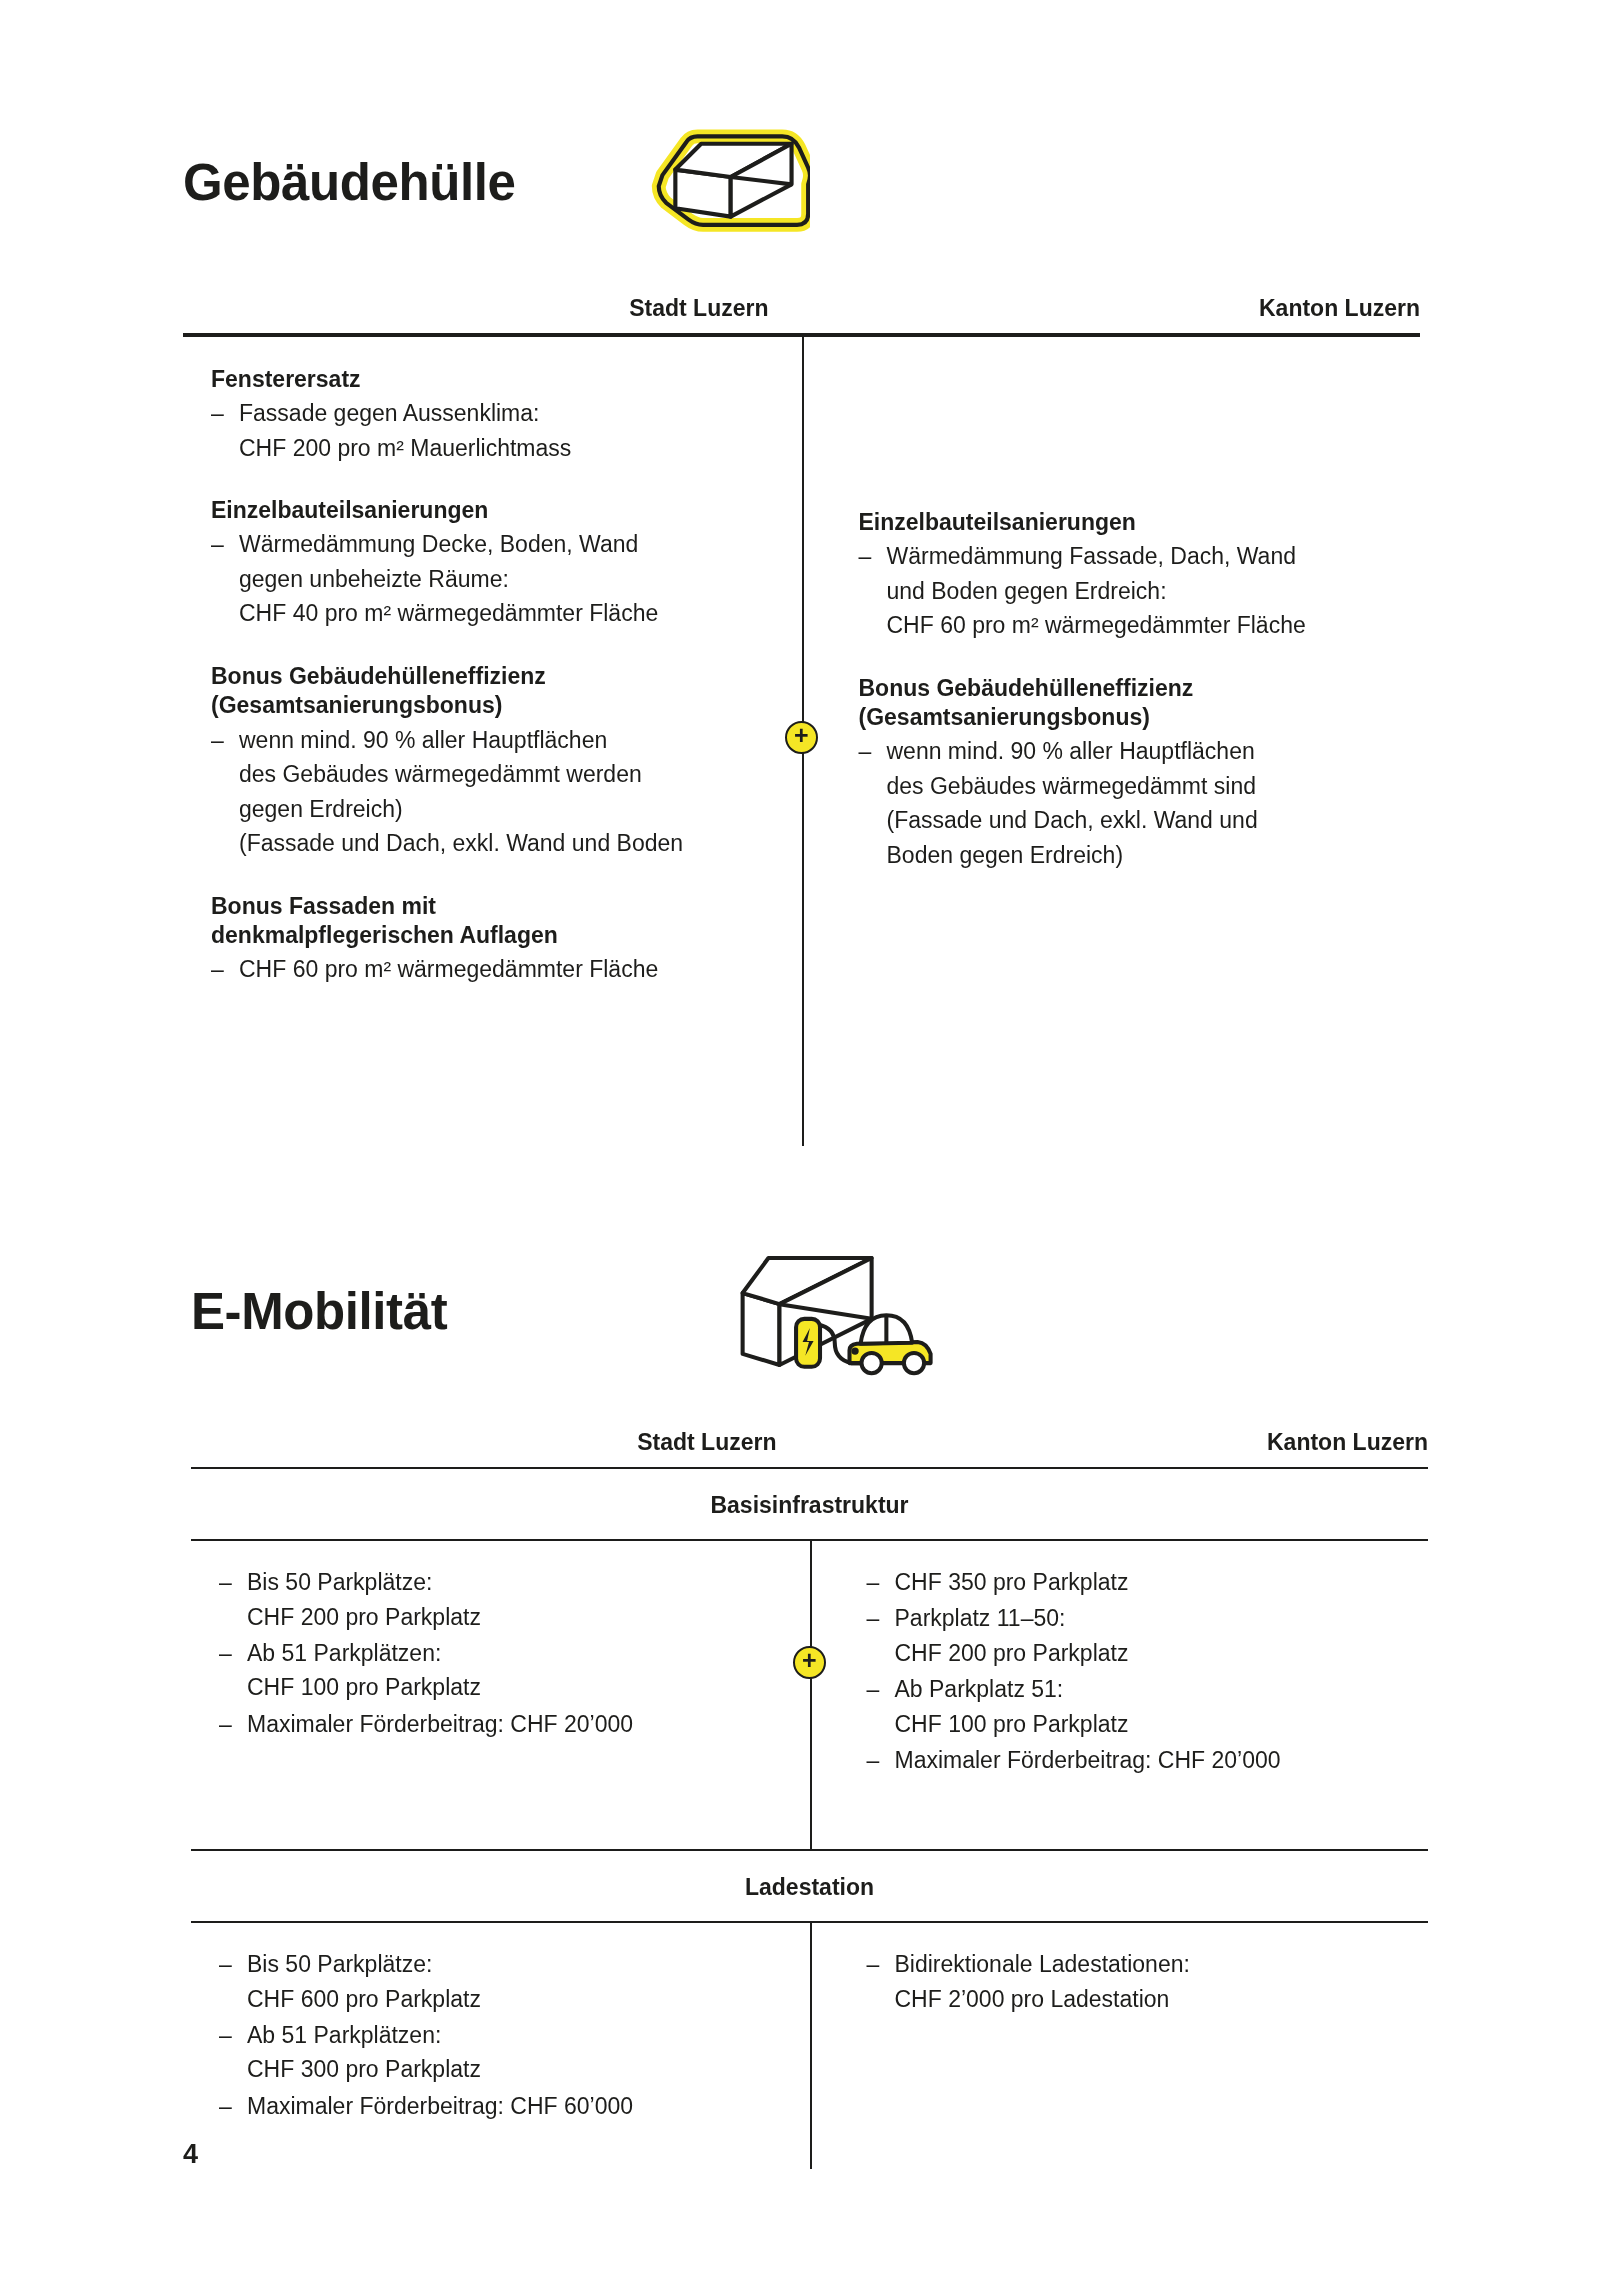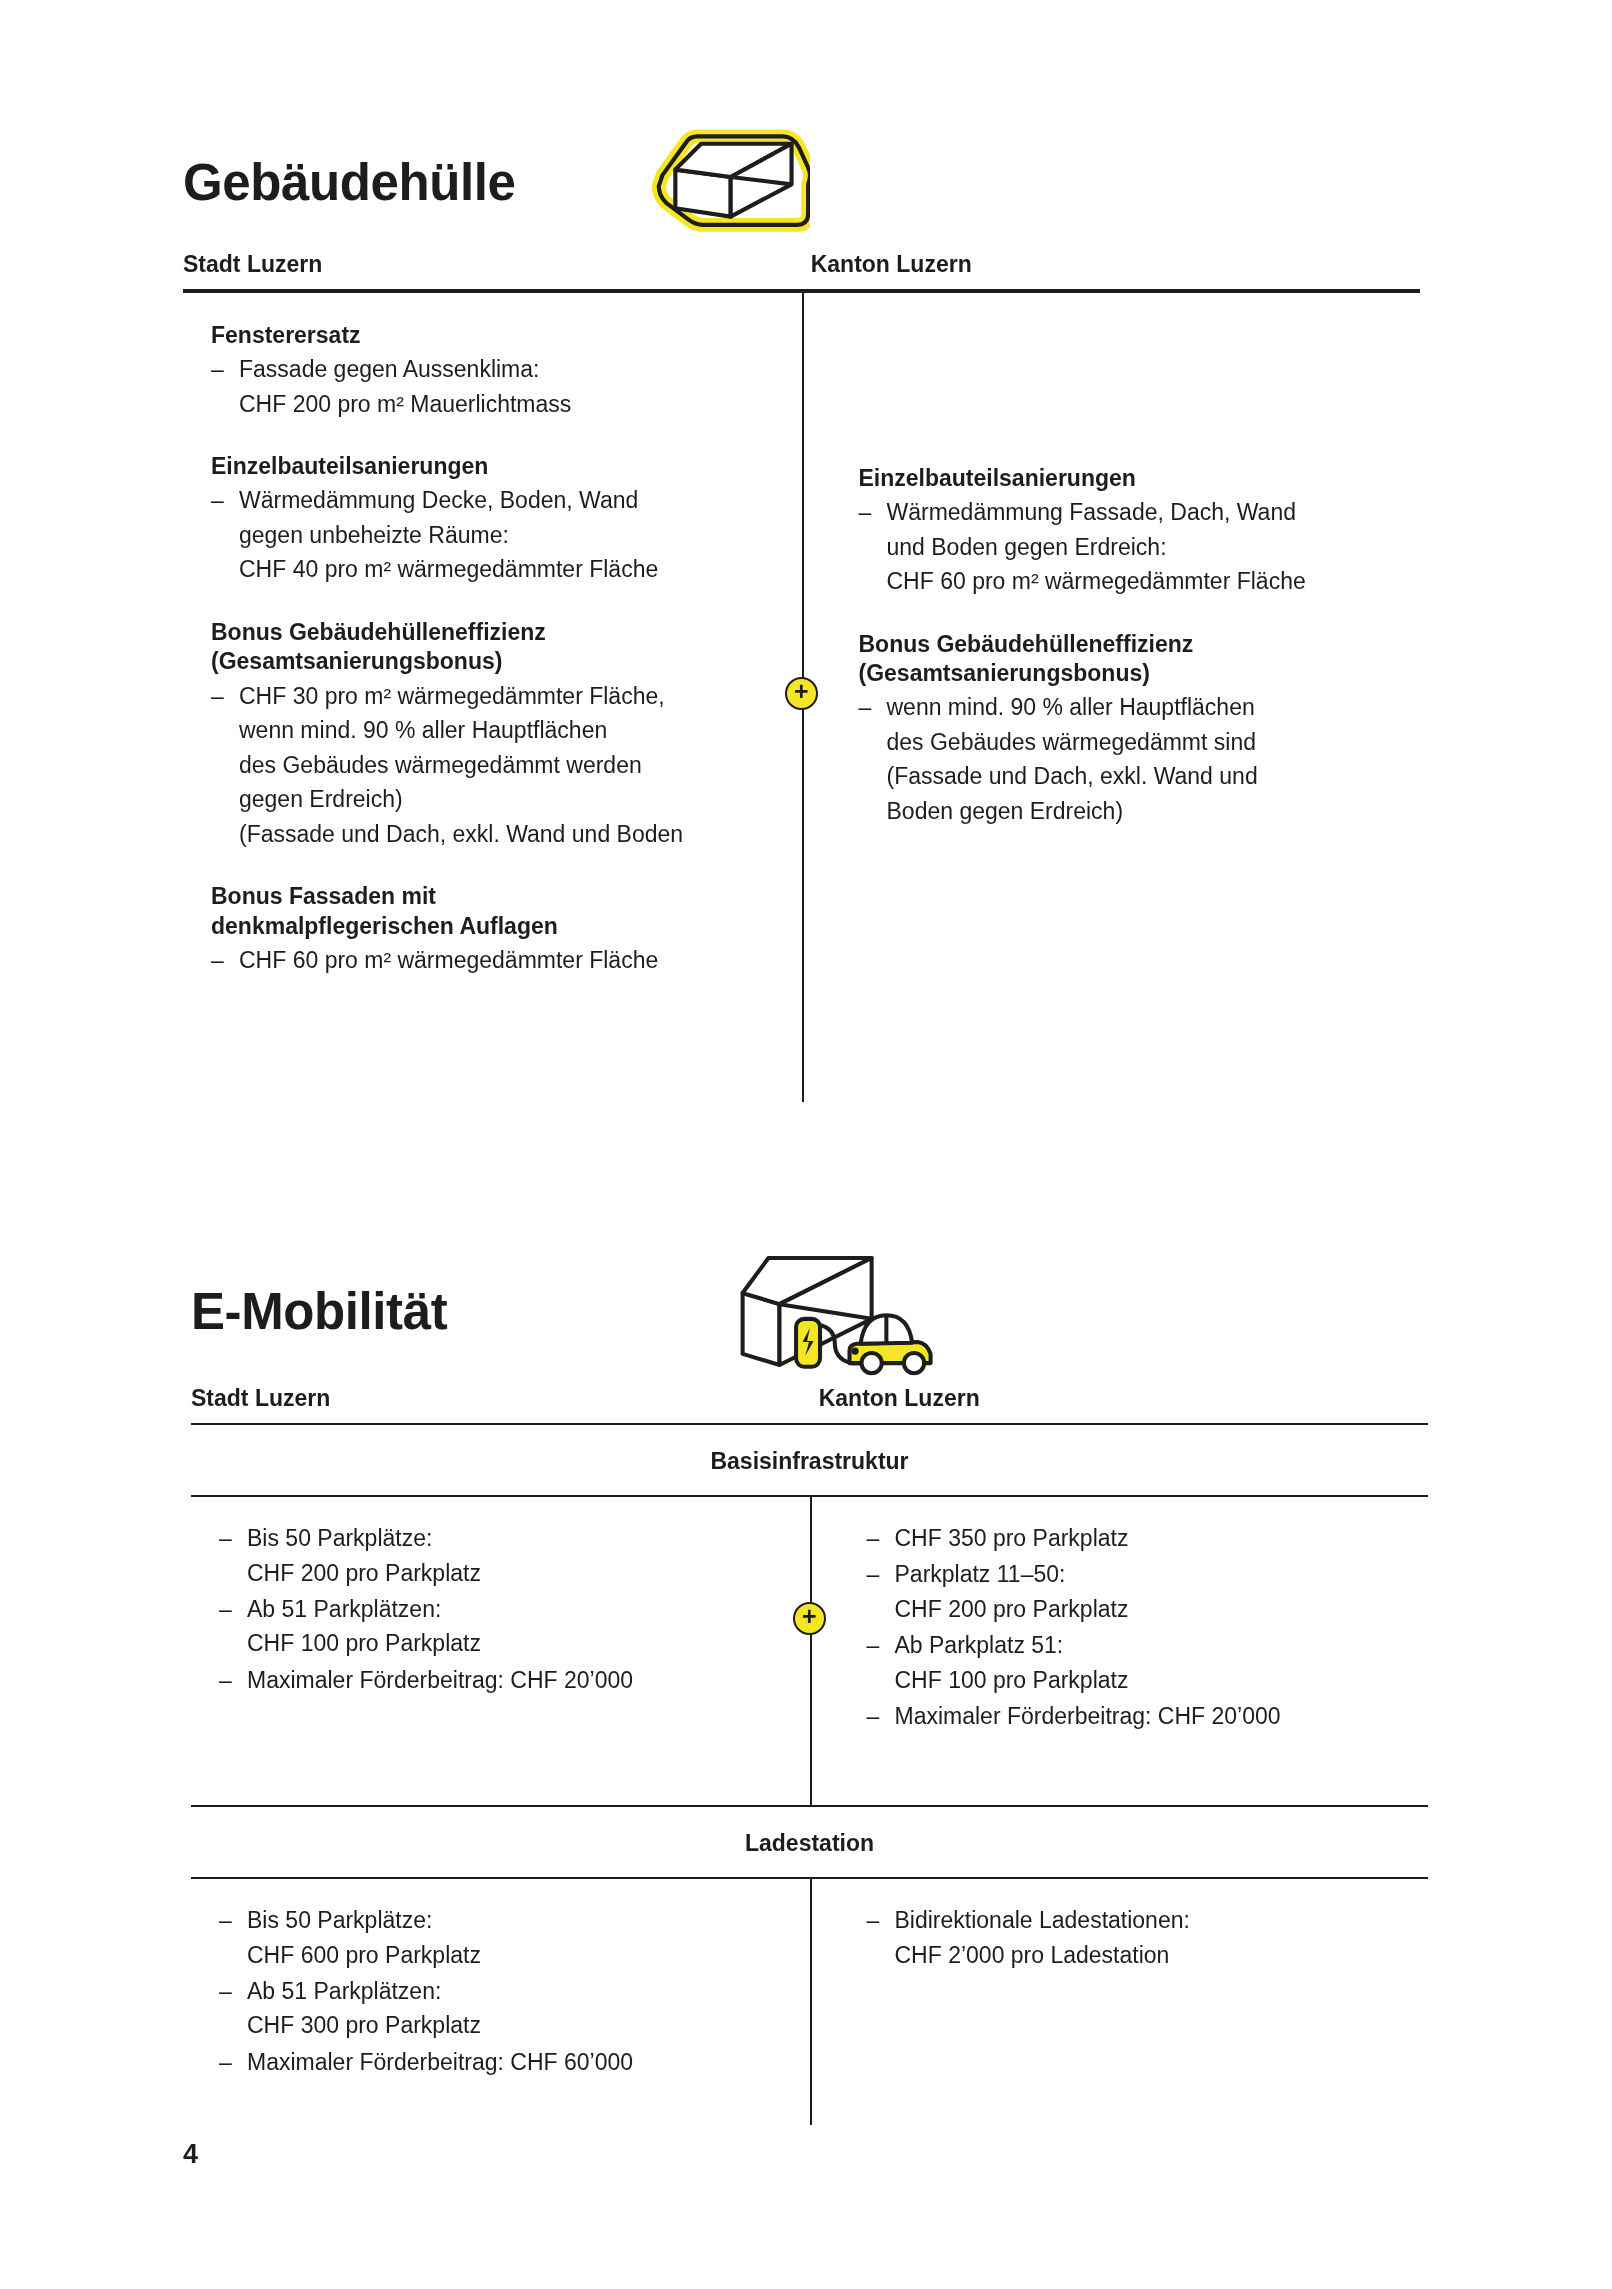--- a/index.html
+++ b/index.html
@@ -59,22 +59,23 @@
     width: 100%;
   }
   .colhead {
     display: flex;
     font-weight: bold;
     font-size: 23px;
     padding-bottom: 11px;
   }
   .colhead .ch {
     width: 50%;
-    text-align: left;
+    text-align: right;
     box-sizing: border-box;
+    margin-top: 44px;
   }
   .colhead .ch.left  { padding-right: 33px; }
   .colhead .ch.right { padding-left: 9.2px; }
 
   .subhead {
     text-align: center;
     font-weight: bold;
     font-size: 23px;
     padding: 23px 0 20px 0;
   }
@@ -218,21 +219,20 @@
               </li>
             </ul>
           </div>
 
           <div class="blk">
             <div class="blk-title" style="white-space:pre-line;">Bonus Gebäudehülleneffizienz
 (Gesamtsanierungsbonus)</div>
             <ul class="items">
               <li>
                 <span class="dash">–</span>
-                <span class="ln">CHF 30 pro m² wärmegedämmter Fläche,</span>
                 <span class="ln">wenn mind. 90 % aller Hauptflächen</span>
                 <span class="ln">des Gebäudes wärmegedämmt werden</span>
                 <span class="ln">gegen Erdreich)</span>
                 <span class="ln">(Fassade und Dach, exkl. Wand und Boden</span>
               </li>
             </ul>
           </div>
 
           <div class="blk">
             <div class="blk-title" style="white-space:pre-line;">Bonus Fassaden mit

